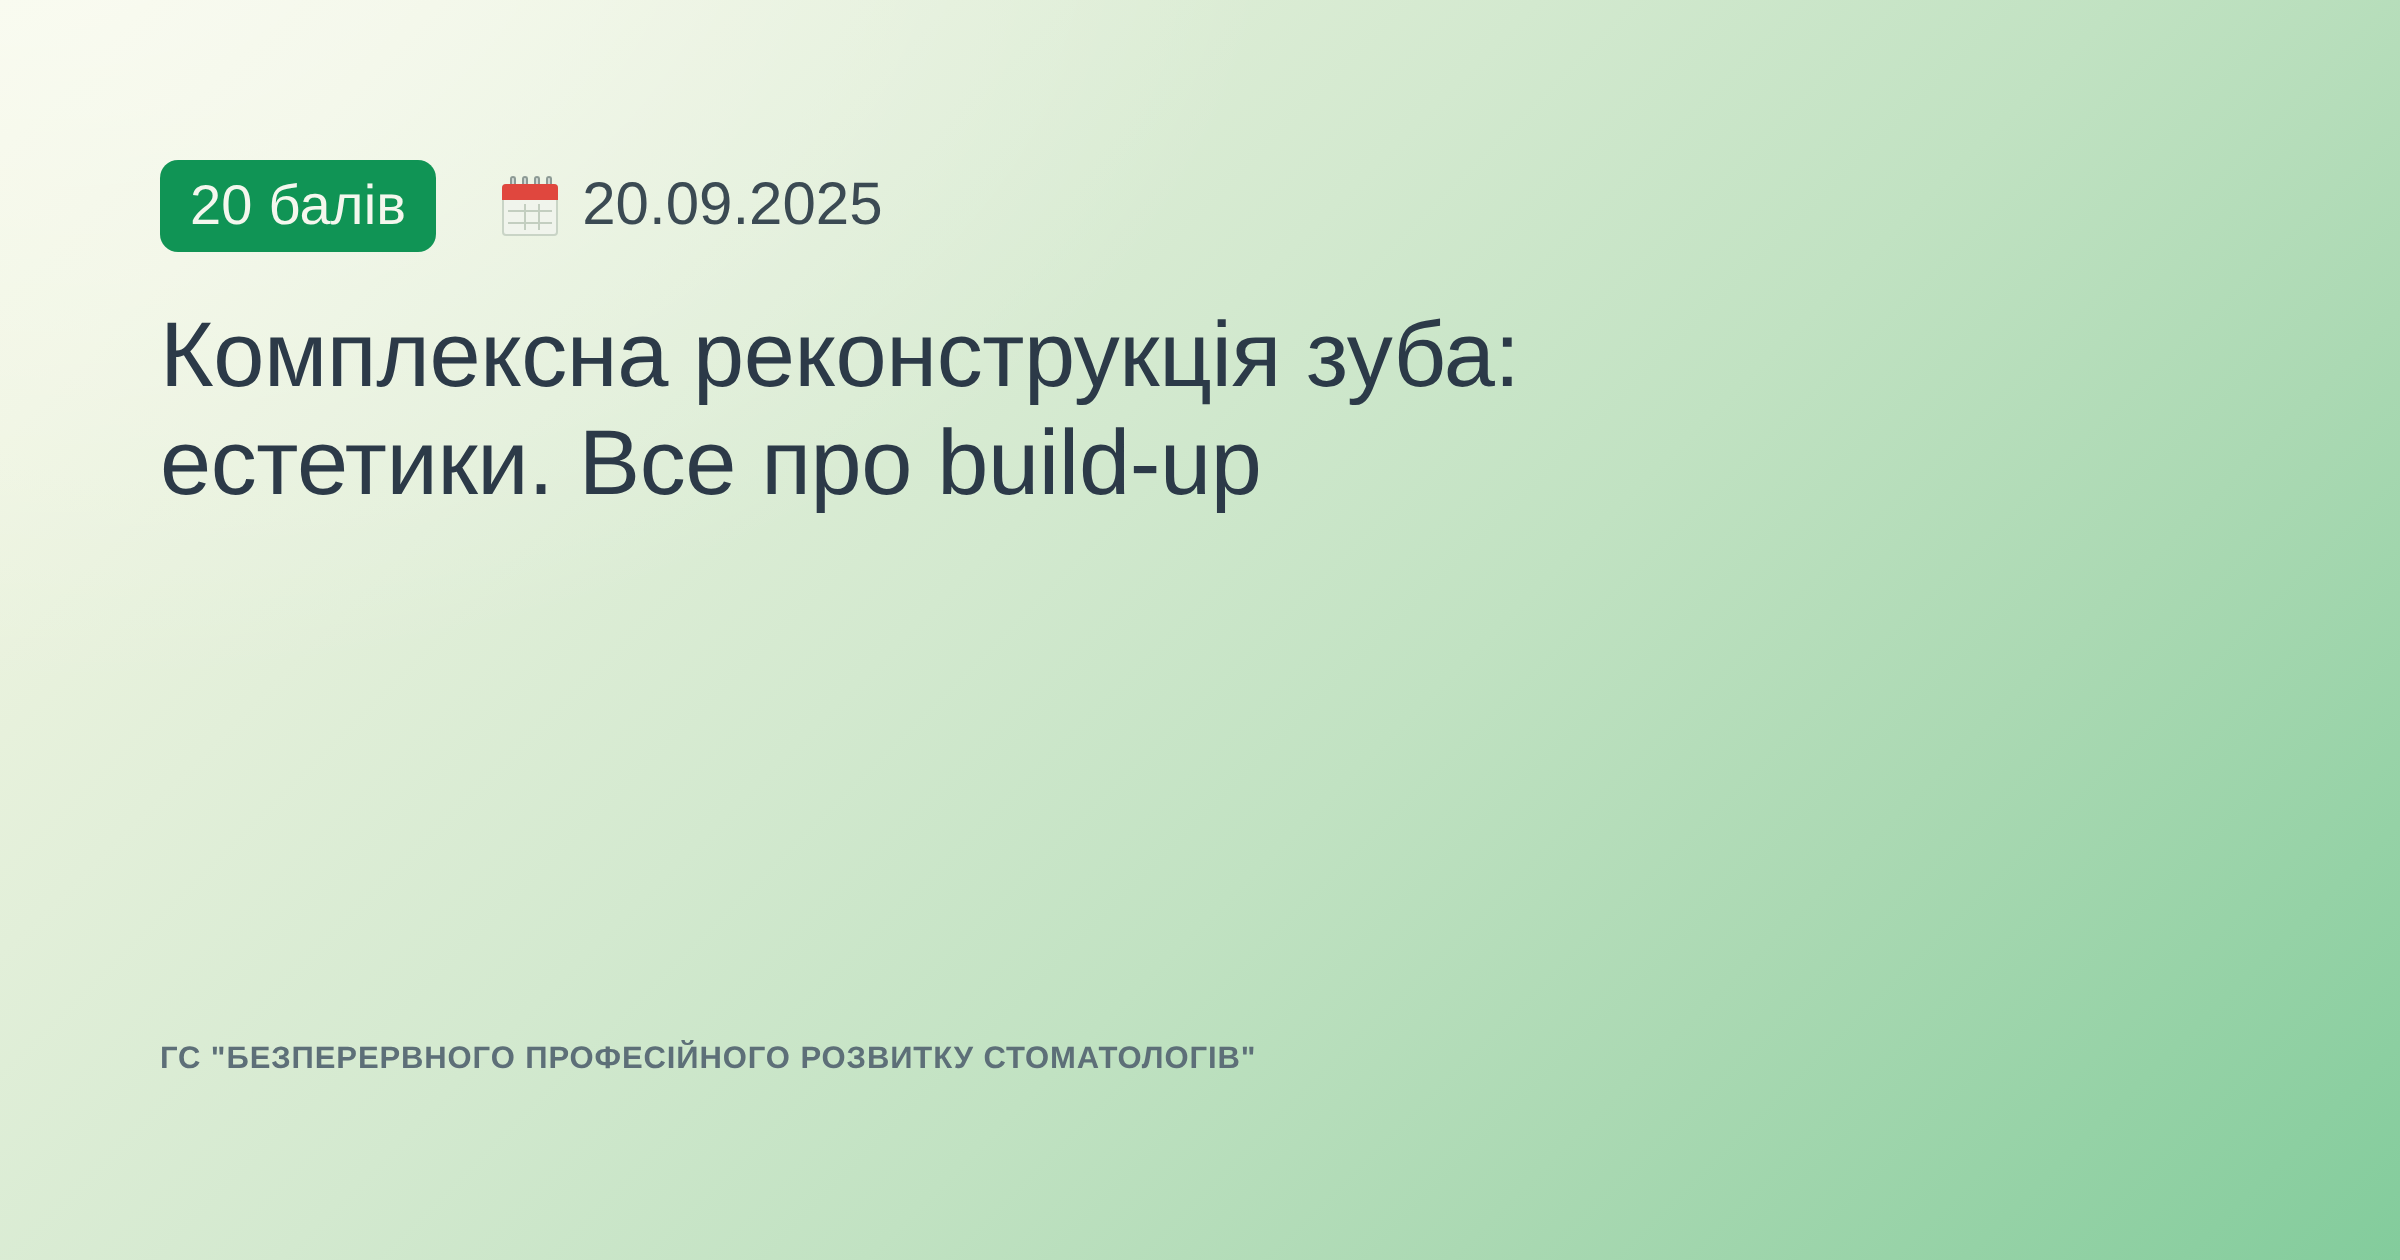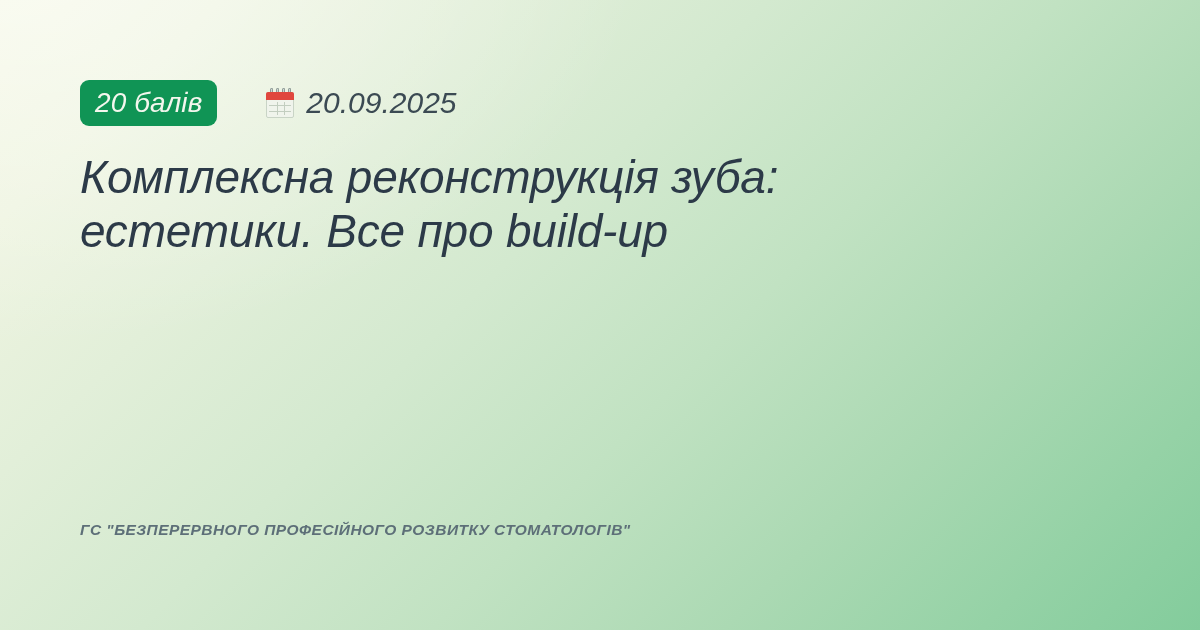--- a/index.html
+++ b/index.html
@@ -1,16 +1,16 @@
 <!DOCTYPE html>
 <html lang="uk"><head>
 <meta charset="utf-8">
 <title>Event Card</title>
 <style>
-  * { margin: 0; padding: 0; box-sizing: border-box; font-style: italic; }
+  * { margin: 0; padding: 0; box-sizing: border-box; }
 
   html, body {
     width: 1200px;
     height: 630px;
   }
 
   body {
     font-family: "Liberation Sans", "DejaVu Sans", sans-serif;
     background: #ffffff;
     overflow: hidden;
@@ -79,21 +79,21 @@
   .meta-item {
     display: inline-flex;
     align-items: center;
     color: #3b4a53;
     font-size: 30px;
     font-weight: 400;
     line-height: 1;
     white-space: nowrap;
   }
 
-  .meta-item.date { margin-left: 49px; }
+  .meta-item.date { margin-left: 33px; }
   .meta-item.place { margin-left: 37px; }
 
   .meta-icon {
     display: inline-block;
     position: relative;
     flex: 0 0 auto;
   }
 
   
   .icon-calendar {

